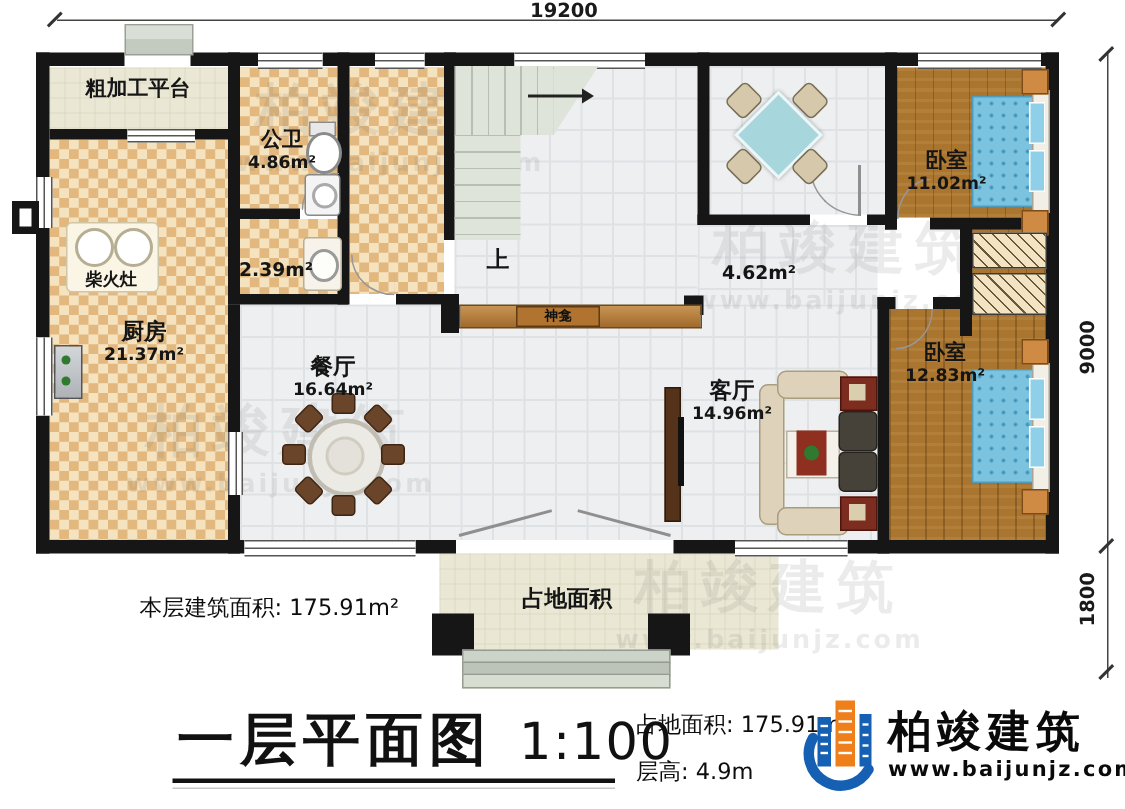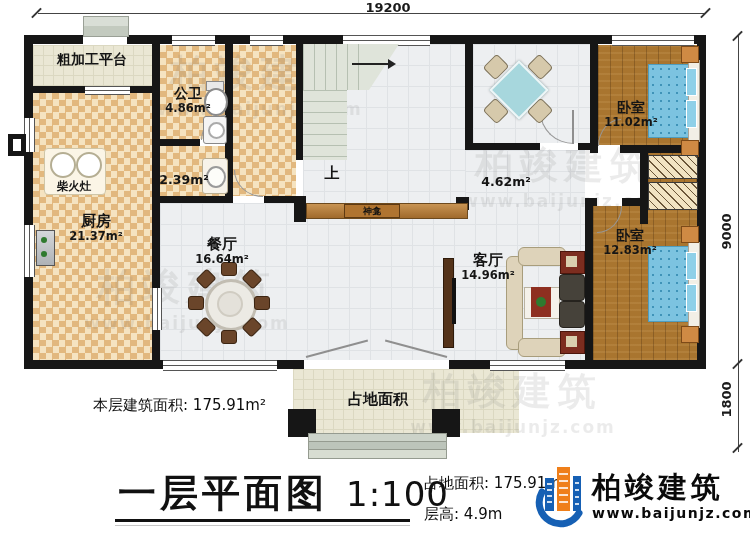--- a/index.html
+++ b/index.html
@@ -48,21 +48,21 @@
   .brand-url{position:absolute;font-size:14px;font-weight:700;letter-spacing:1.5px;color:#0a0a0a;white-space:nowrap}
 </style>
 </head>
 <body>
 
 <div class="canvas">
 
   <div class="dimline" style="left:38px;top:13px;width:668px;height:1px"></div>
   <div class="tick" style="left:30px;top:12px"></div>
   <div class="tick" style="left:699px;top:12px"></div>
-  <div class="dimtxt" style="left:348px;top:0px;width:80px">19200</div>
+  <div class="dimtxt" style="left:336px;top:0px;width:80px">19200</div>
 
   <div class="dimline" style="left:738px;top:36px;width:1px;height:416px"></div>
   <div class="tick" style="left:731px;top:35px"></div>
   <div class="tick" style="left:731px;top:363px"></div>
   <div class="tick" style="left:731px;top:447px"></div>
   <div class="dimtxt" style="left:696px;top:224px;width:60px;transform:rotate(-90deg)">9000</div>
   <div class="dimtxt" style="left:701px;top:392px;width:50px;transform:rotate(-90deg)">1800</div>
 
   <div class="floor-grid" style="left:33px;top:45px;width:119px;height:41px"></div>
   <div class="floor-checker" style="left:33px;top:93px;width:119px;height:267px"></div>

